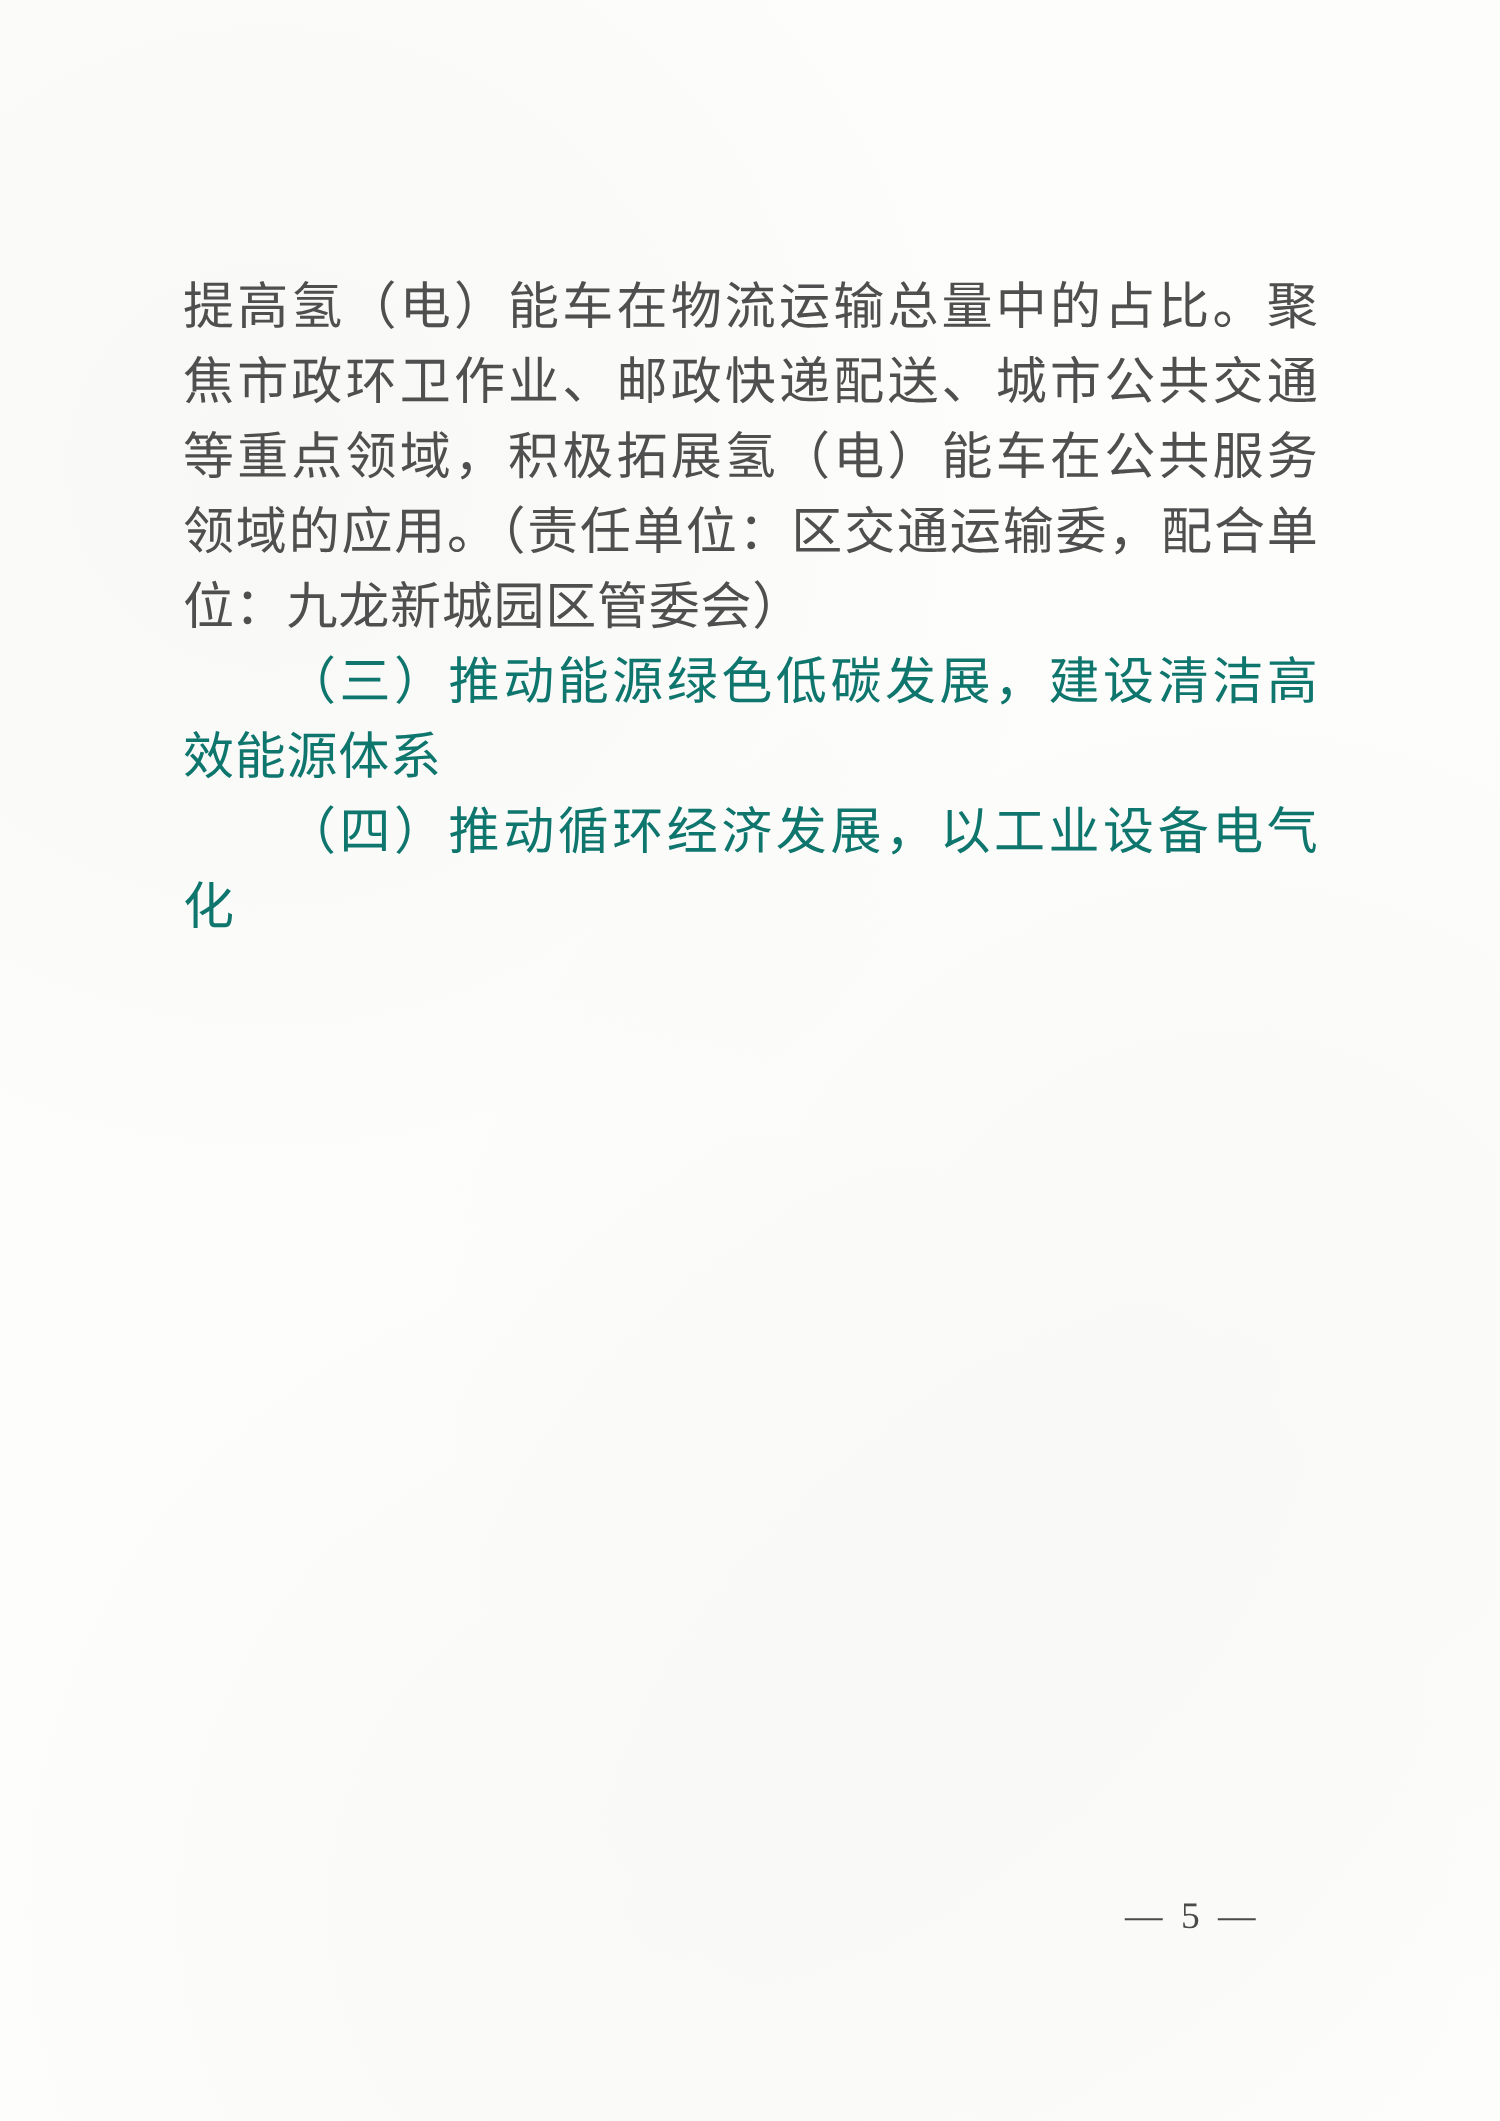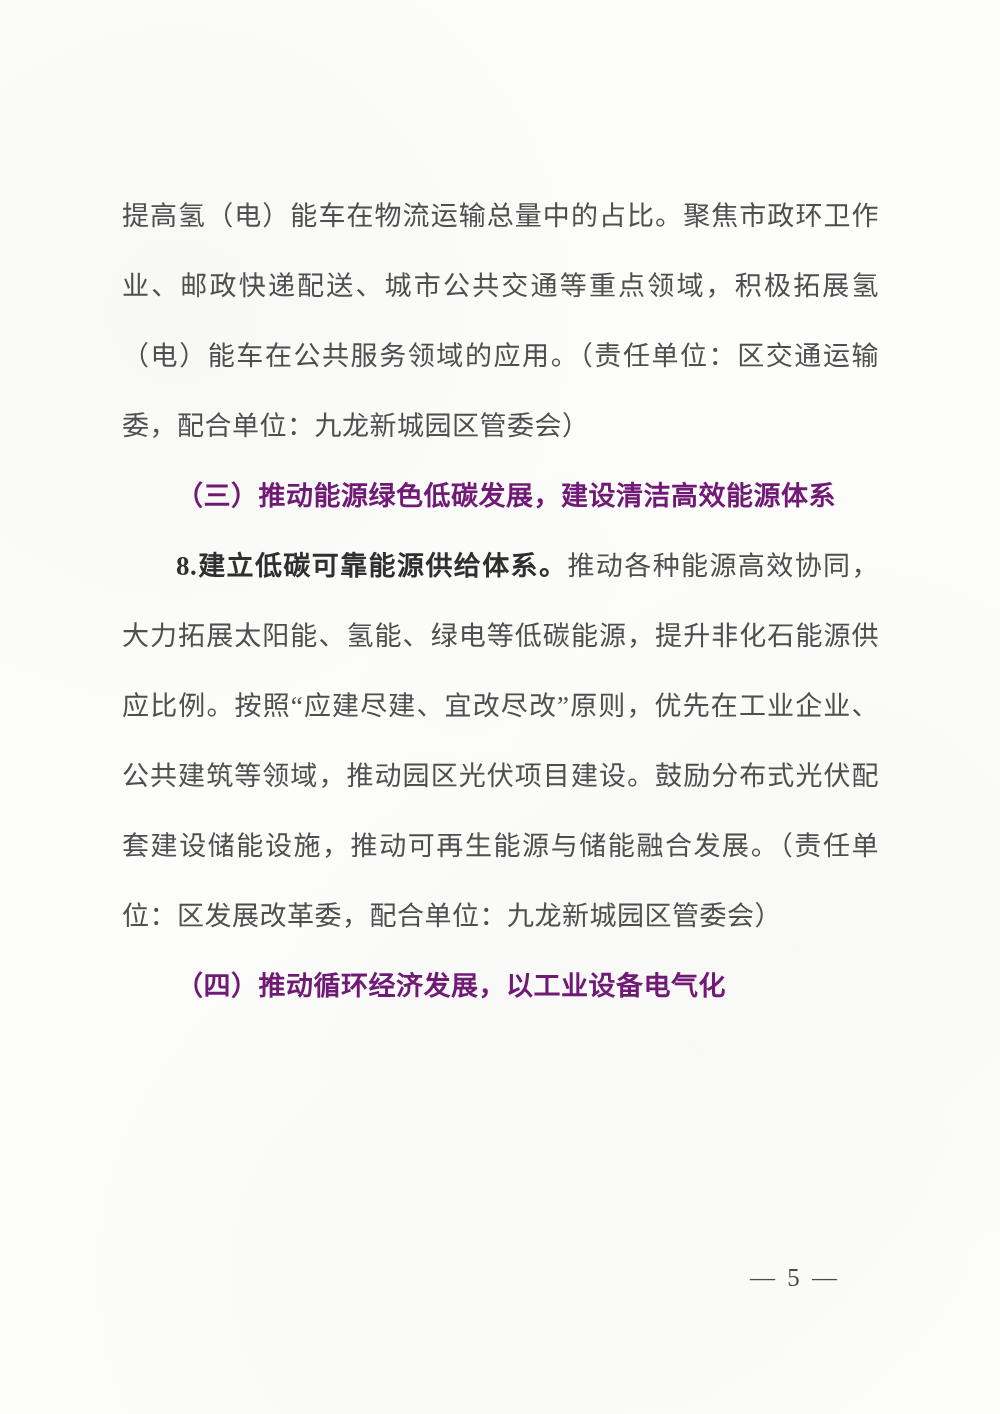--- a/index.html
+++ b/index.html
@@ -28,38 +28,38 @@
       radial-gradient(circle at 18% 22%, rgba(120,120,120,0.04), transparent 40%),
       radial-gradient(circle at 82% 65%, rgba(120,120,120,0.03), transparent 45%),
       radial-gradient(circle at 45% 90%, rgba(120,120,120,0.03), transparent 40%);
     pointer-events: none;
   }
   .text-area {
     position: absolute;
     left: 122px;
     top: 181px;
     width: 757px;
-    font-size: 27px;
-    line-height: 70px;
+    font-size: 34px;
+    line-height: 50px;
     color: #4f4f4f;
     text-align: justify;
     letter-spacing: 0.5px;
   }
   .para {
     margin: 0;
     text-indent: 2em;
   }
   .para.no-indent {
     text-indent: 0;
   }
   .heading {
     margin: 0;
     text-indent: 2em;
-    font-weight: bold;
-    color: #701a75;
+    font-weight: normal;
+    color: #0f766e;
   }
   .lead {
     font-weight: bold;
     color: #2f2f2f;
   }
   .page-number {
     position: absolute;
     top: 1262px;
     left: 750px;
     width: 100px;
@@ -74,21 +74,20 @@
 <body>
 
 <div class="page">
 
   <div class="text-area">
 
     <p class="para no-indent"><span>提高氢（电）能车在物流运输总量中的占比。聚焦市政环卫作业、邮政快递配送、城市公共交通等重点领域，积极拓展氢（电）能车在公共服务领域的应用。（责任单位：区交通运输委，配合单位：九龙新城园区管委会）</span></p>
 
     <p class="heading"><span>（三）推动能源绿色低碳发展，建设清洁高效能源体系</span></p>
 
-    <p class="para"><span class="lead">8.建立低碳可靠能源供给体系。</span><span>推动各种能源高效协同，大力拓展太阳能、氢能、绿电等低碳能源，提升非化石能源供应比例。按照“应建尽建、宜改尽改”原则，优先在工业企业、公共建筑等领域，推动园区光伏项目建设。鼓励分布式光伏配套建设储能设施，推动可再生能源与储能融合发展。（责任单位：区发展改革委，配合单位：九龙新城园区管委会）</span></p>
 
 
     <p class="heading"><span>（四）推动循环经济发展，以工业设备电气化</span></p>
 
 
   </div>
 
   <div class="page-number">— 5 —</div>
 
 </div>

